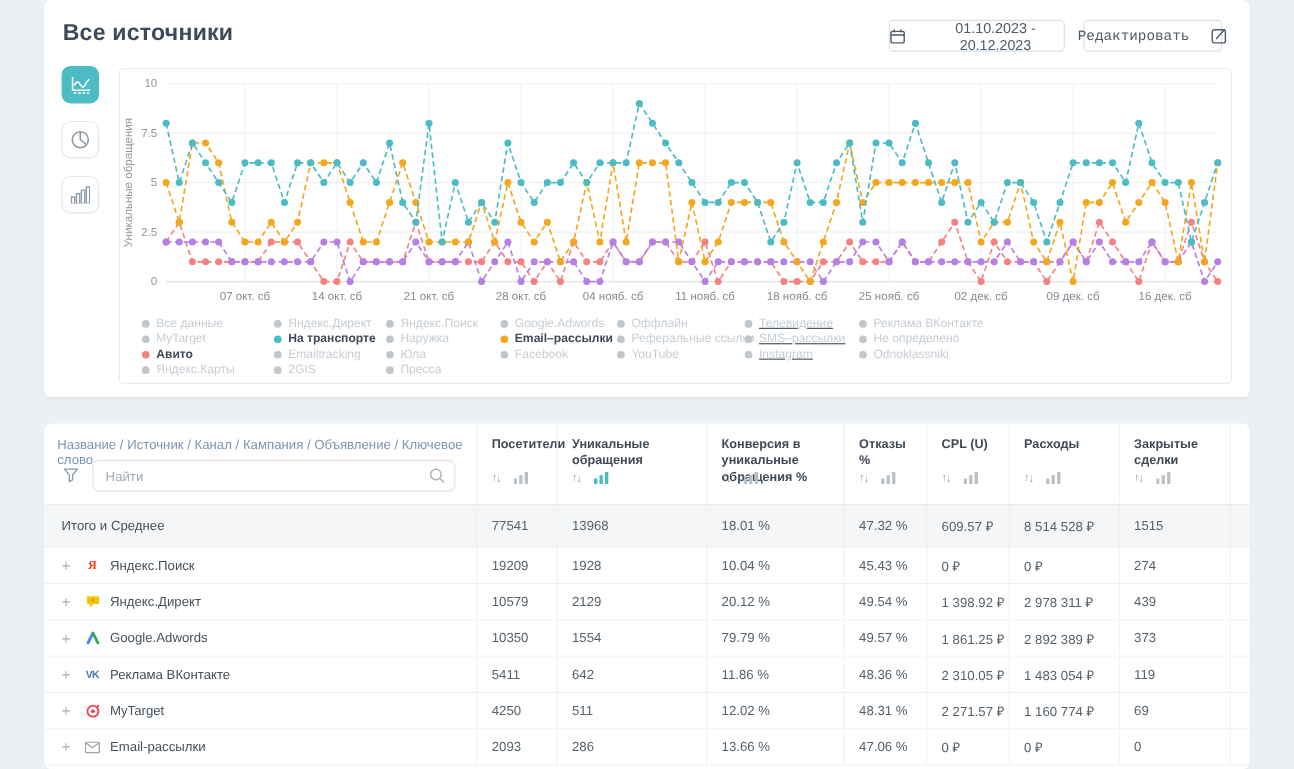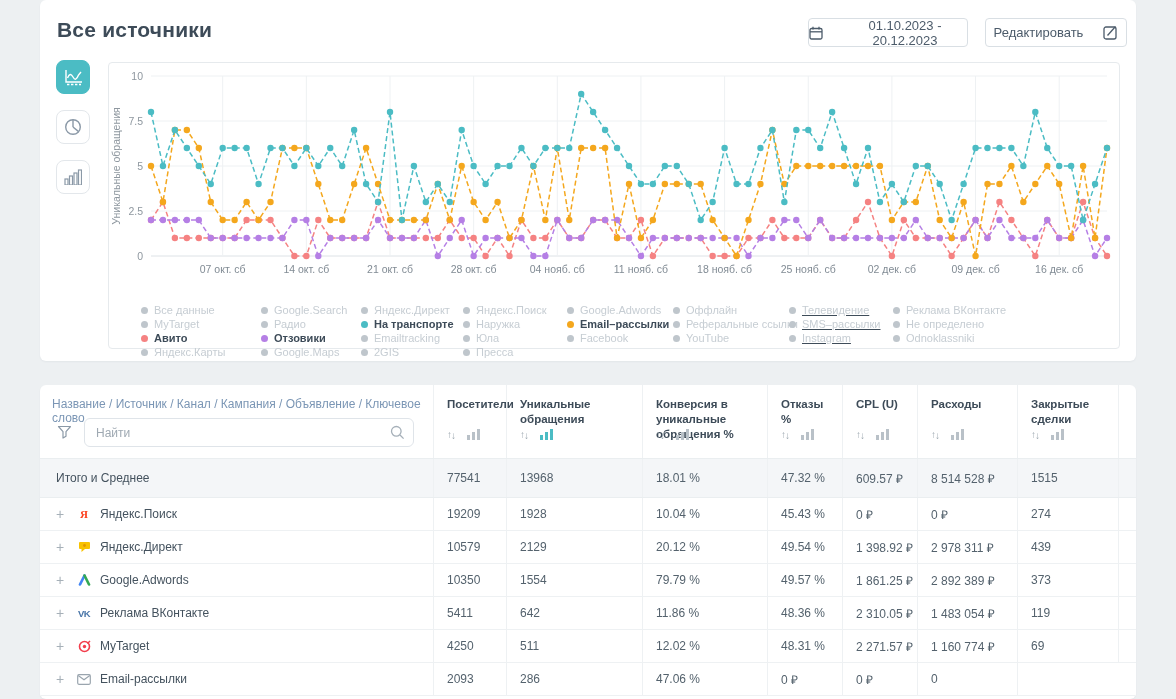--- a/index.html
+++ b/index.html
@@ -16,39 +16,39 @@
   #table-card { left:40px; top:385px; width:1096px; height:314px; overflow:hidden; }
 
   
   .page-title { position:absolute; left:17px; top:18px; font-size:21px; font-weight:700; color:#3d4b58; letter-spacing:.2px; }
   .hdr-btn {
     position:absolute; top:18px; height:29px; background:#fff; border:1px solid #d9dfe4; border-radius:4px;
     display:flex; align-items:center; justify-content:center; gap:20px; font-size:13px; color:#4c5b6a; cursor:pointer;
     font-family:"Liberation Sans", sans-serif;
   }
   #date-btn { left:768px; width:160px; }
-  #edit-btn { left:945px; width:142px; }
+  #edit-btn { left:945px; width:126px;font-family:Liberation Mono, monospace; }
   .hdr-btn svg { flex:0 0 auto; }
 
   
   .ctype-btn {
     position:absolute; left:16px; width:34px; height:34px; border-radius:8px; border:1px solid #e3e7eb; background:#fff;
     display:flex; align-items:center; justify-content:center; cursor:pointer;
   }
   .ctype-btn.active { background:#4bbcc4; border-color:#4bbcc4; }
   #btn-line { top:60px; } #btn-pie { top:110px; } #btn-bar { top:160px; }
 
   
   #chart-box {
     position:absolute; left:68px; top:62px; width:1012px; height:287px;
     border:1px solid #e6eaed; border-radius:4px; background:#fff;
   }
   #chart-plot { position:absolute; left:0; top:0; }
 
-  .legend { position:absolute; left:32px; top:224px; display:flex;margin-top:16px; }
+  .legend { position:absolute; left:20px; top:224px; display:flex; }
   .legend-col { display:flex; flex-direction:column; }
   .legend-item { display:flex; align-items:center; gap:6px; height:14px; cursor:pointer; }
   .legend-item .dot { width:7px; height:7px; border-radius:50%; flex:0 0 auto; }
   .legend-item .lbl { font-size:11px; color:#c6cdd3; white-space:nowrap; }
   .legend-item.on .lbl { color:#3d4b58; font-weight:700; }
 
   
   .trow { display:grid; grid-template-columns:393px 73px 136px 125px 75px 75px 100px 101px 1fr; }
   .thead { height:73px; }
   .th-cell { border-left:1px solid #eef1f3; padding:12px 8px 0 13px; position:relative; }
@@ -500,38 +500,20 @@
             </div>
             <div class="legend-item on">
               <span class="dot" style="background: rgb(245, 130, 130);"></span>
               <span class="lbl">Авито</span>
             </div>
             <div class="legend-item">
               <span class="dot" style="background: rgb(191, 198, 204);"></span>
               <span class="lbl">Яндекс.Карты</span>
             </div>
           </div>
-          <div class="legend-col" style="width: 100px;">
-            <div class="legend-item">
-              <span class="dot" style="background: rgb(191, 198, 204);"></span>
-              <span class="lbl">Google.Search</span>
-            </div>
-            <div class="legend-item">
-              <span class="dot" style="background: rgb(191, 198, 204);"></span>
-              <span class="lbl">Радио</span>
-            </div>
-            <div class="legend-item on">
-              <span class="dot" style="background: rgb(181, 127, 229);"></span>
-              <span class="lbl">Отзовики</span>
-            </div>
-            <div class="legend-item">
-              <span class="dot" style="background: rgb(191, 198, 204);"></span>
-              <span class="lbl">Google.Maps</span>
-            </div>
-          </div>
           <div class="legend-col" style="width: 102px;">
             <div class="legend-item">
               <span class="dot" style="background: rgb(191, 198, 204);"></span>
               <span class="lbl">Яндекс.Директ</span>
             </div>
             <div class="legend-item on">
               <span class="dot" style="background: rgb(75, 188, 196);"></span>
               <span class="lbl">На транспорте</span>
             </div>
             <div class="legend-item">
@@ -831,20 +813,21 @@
             <span class="brand">
               <svg width="14" height="11" viewBox="0 0 14 11">
                 <rect x="0.7" y="0.7" width="12.6" height="9.6" rx="1.2" fill="none" stroke="#9aa5ae" stroke-width="1.2"></rect>
                 <path d="M1.2 1.5 L7 5.8 L12.8 1.5" fill="none" stroke="#9aa5ae" stroke-width="1.2"></path>
               </svg>
             </span>
             <span>Email-рассылки</span>
           </div>
           <div class="td-cell">2093</div>
           <div class="td-cell">286</div>
+          <div class="td-cell">13.66 %</div>
           <div class="td-cell">47.06 %</div>
           <div class="td-cell">0 ₽</div>
           <div class="td-cell">0 ₽</div>
           <div class="td-cell">0</div>
           <div class="fill-cell"></div>
         </div>
       </div>
   </section>
 </div>
 

